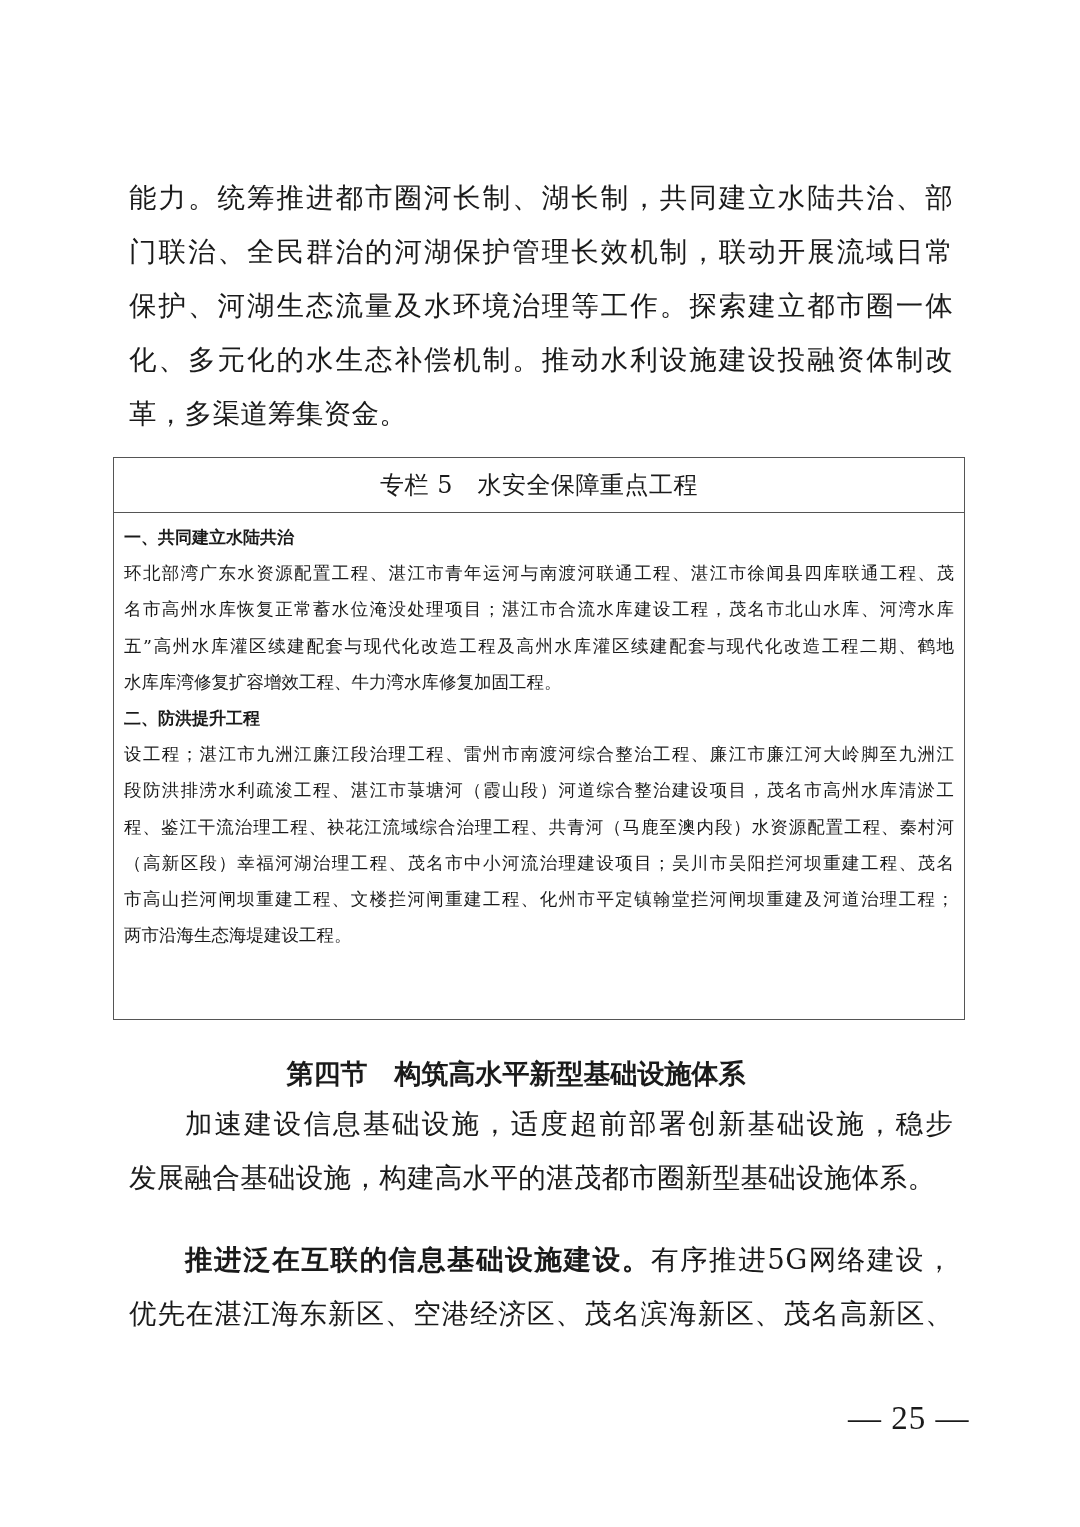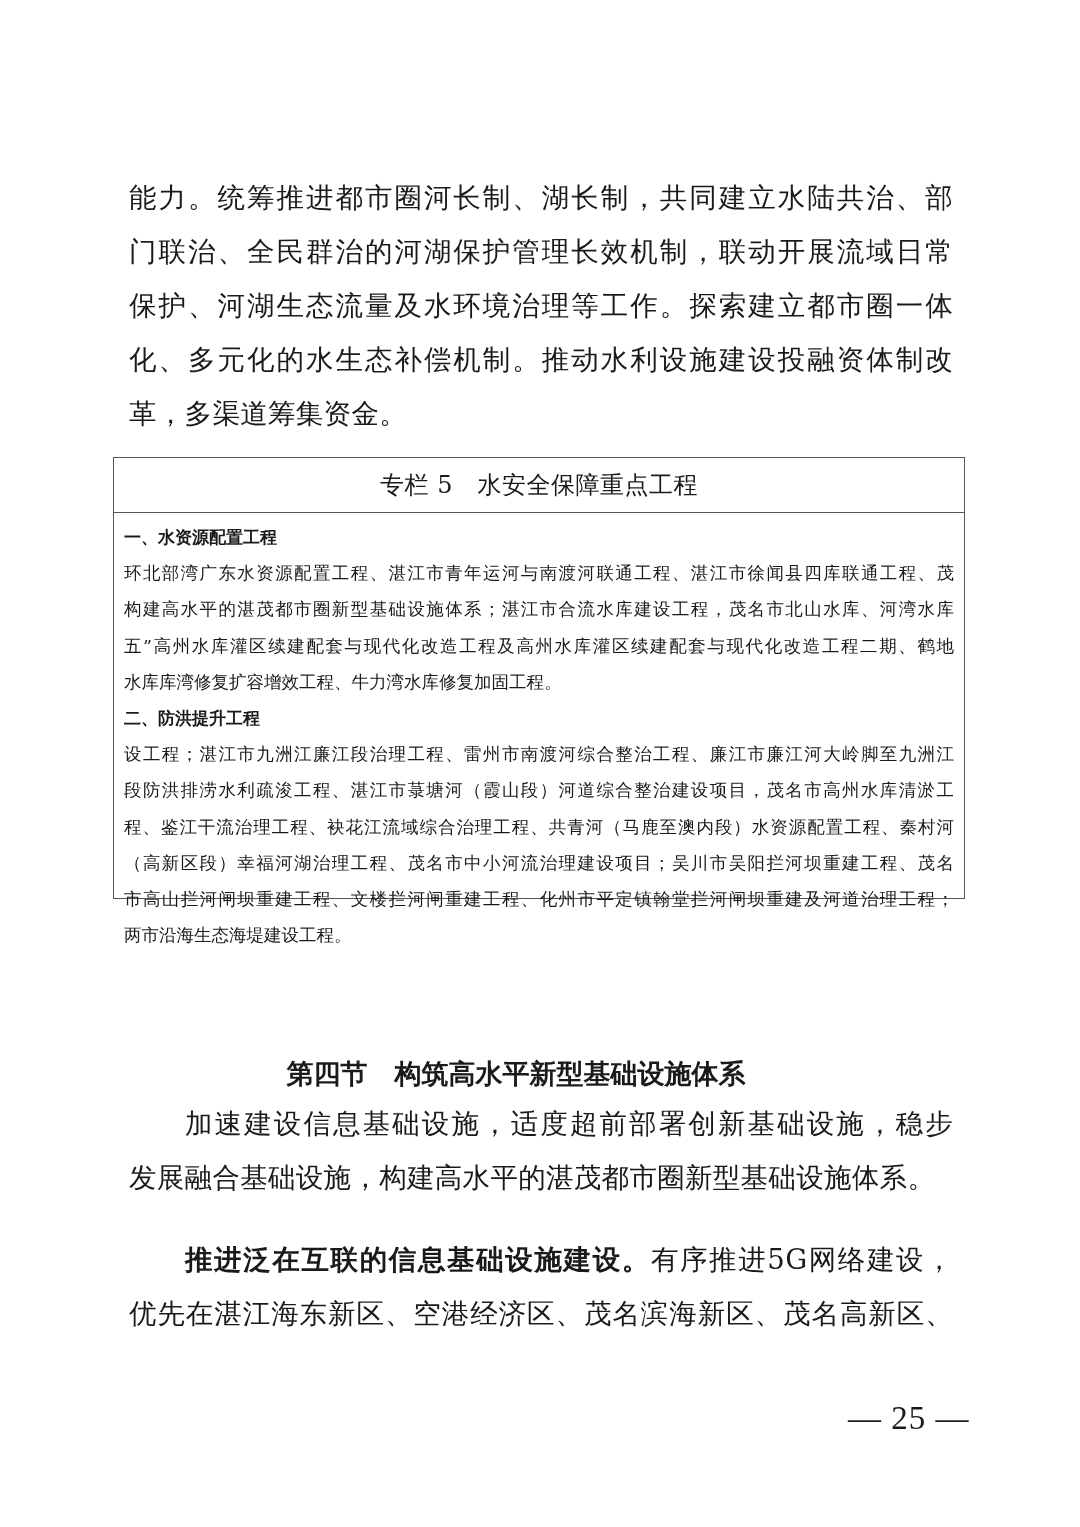--- a/index.html
+++ b/index.html
@@ -3,21 +3,21 @@
 <meta charset="utf-8">
 <style>
   html, body { margin: 0; padding: 0; background: #ffffff; }
   body { width: 1080px; height: 1527px; position: relative; overflow: hidden;
          font-family: "DejaVu Serif", "Liberation Serif", serif; color: #1a1a1a; }
   .para { position: absolute; left: 129px; width: 824px; font-size: 27.5px;
           line-height: 54px; text-align: justify; text-align-last: left; letter-spacing: 0.3px; }
   .para .line { display: block; white-space: nowrap; text-align-last: justify; }
   .para .line.last { text-align-last: left; }
   .indent { text-indent: 56px; }
-  .box { position: absolute; left: 113px; top: 457px; width: 852px; height: 442px;
+  .box { position: absolute; left: 113px; top: 457px; width: 852px; height: 563px;
          border: 1.5px solid #555; box-sizing: border-box; }
   .box-title { height: 55px; border-bottom: 1.5px solid #555; box-sizing: border-box;
                text-align: center; font-size: 24px; line-height: 55px; letter-spacing: 0.5px; }
   .box-body { padding: 6px 10px 0 10px; font-size: 17.5px; line-height: 36.2px; }
   .box-body .sub { font-family: "DejaVu Sans", "Liberation Sans", sans-serif; font-weight: bold; font-size: 17px; display:block; }
   .box-body .bl { display: block; white-space: nowrap; text-align: justify; text-align-last: justify; }
   .box-body .bl.last { text-align-last: left; }
   .section-title { position: absolute; left: 0; width: 1032px; top: 1052px; text-align: center;
                    font-family: "DejaVu Sans", "Liberation Sans", sans-serif; font-weight: bold;
                    font-size: 27px; line-height: 44px; }
@@ -32,23 +32,23 @@
   <span class="line">能力。统筹推进都市圈河长制、湖长制，共同建立水陆共治、部</span>
   <span class="line">门联治、全民群治的河湖保护管理长效机制，联动开展流域日常</span>
   <span class="line">保护、河湖生态流量及水环境治理等工作。探索建立都市圈一体</span>
   <span class="line">化、多元化的水生态补偿机制。推动水利设施建设投融资体制改</span>
   <span class="line last">革，多渠道筹集资金。</span>
 </div>
 
 <div class="box">
   <div class="box-title">专栏 5　水安全保障重点工程</div>
   <div class="box-body">
-    <span class="sub">一、水资源配置工程</span>
+    <span class="sub">一、共同建立水陆共治</span>
     <span class="bl">环北部湾广东水资源配置工程、湛江市青年运河与南渡河联通工程、湛江市徐闻县四库联通工程、茂</span>
-    <span class="bl">构建高水平的湛茂都市圈新型基础设施体系；湛江市合流水库建设工程，茂名市北山水库、河湾水库</span>
+    <span class="bl">名市高州水库恢复正常蓄水位淹没处理项目；湛江市合流水库建设工程，茂名市北山水库、河湾水库</span>
     <span class="bl">五”高州水库灌区续建配套与现代化改造工程及高州水库灌区续建配套与现代化改造工程二期、鹤地</span>
     <span class="bl last">水库库湾修复扩容增效工程、牛力湾水库修复加固工程。</span>
     <span class="sub">二、防洪提升工程</span>
     <span class="bl">设工程；湛江市九洲江廉江段治理工程、雷州市南渡河综合整治工程、廉江市廉江河大岭脚至九洲江</span>
     <span class="bl">段防洪排涝水利疏浚工程、湛江市菉塘河（霞山段）河道综合整治建设项目，茂名市高州水库清淤工</span>
     <span class="bl">程、鉴江干流治理工程、袂花江流域综合治理工程、共青河（马鹿至澳内段）水资源配置工程、秦村河</span>
     <span class="bl">（高新区段）幸福河湖治理工程、茂名市中小河流治理建设项目；吴川市吴阳拦河坝重建工程、茂名</span>
     <span class="bl">市高山拦河闸坝重建工程、文楼拦河闸重建工程、化州市平定镇翰堂拦河闸坝重建及河道治理工程；</span>
     <span class="bl last">两市沿海生态海堤建设工程。</span>
   </div>

